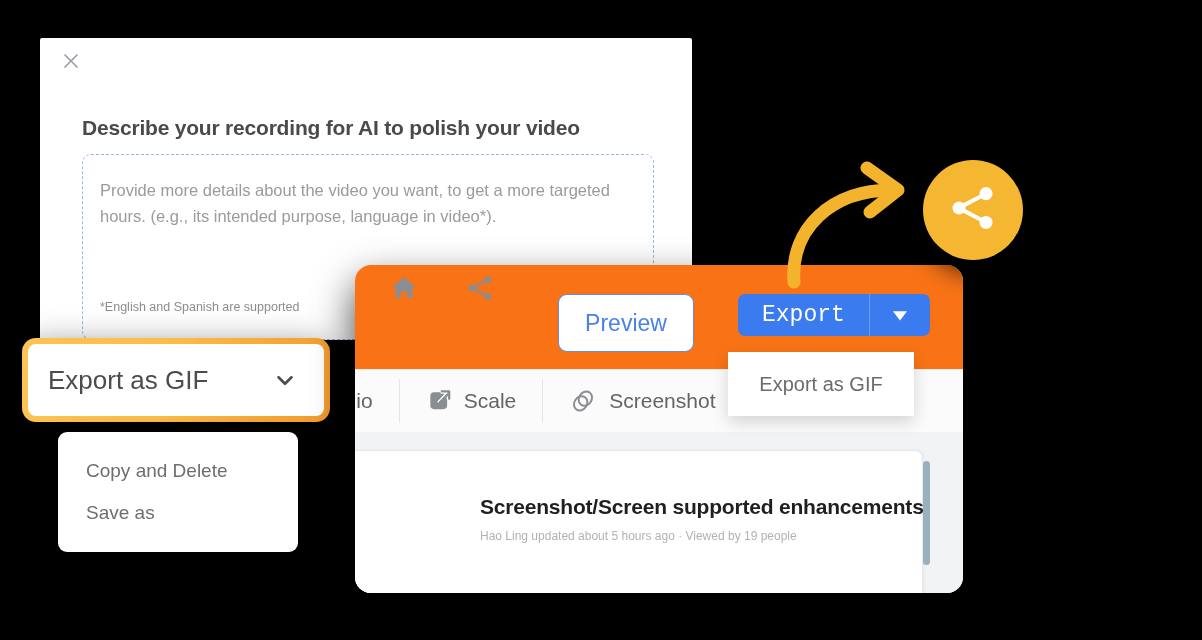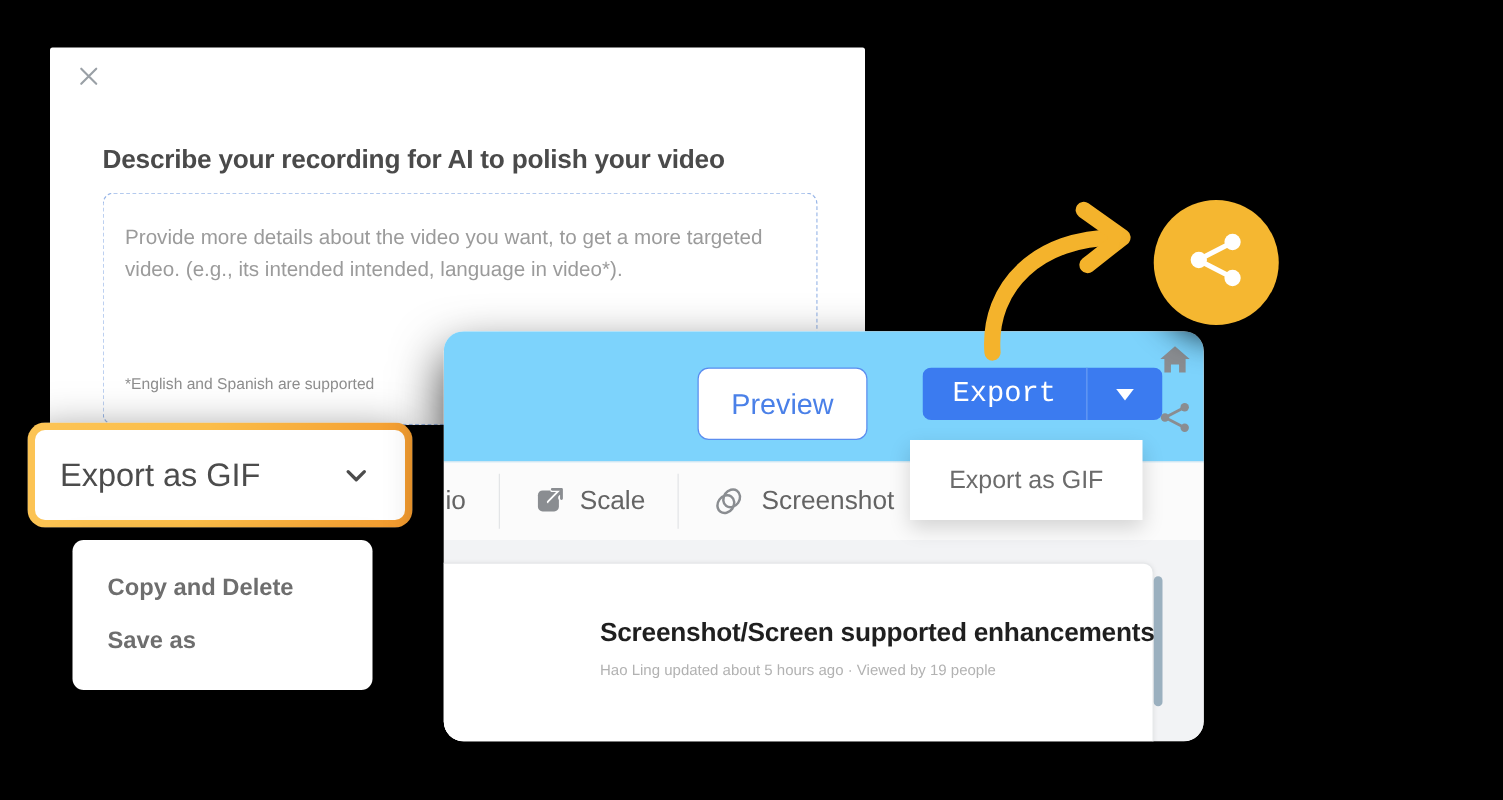--- a/index.html
+++ b/index.html
@@ -111,44 +111,43 @@
     padding: 18px 0;
   }
   .ctx-item {
     height: 42px;
     display: flex; align-items: center;
     padding: 0 28px;
     font-size: 19px;
     color: #6e6e6e;
     cursor: pointer;
     white-space: nowrap;
-    font-weight: bold;
   }
 
   
   #editor-panel {
     position: absolute;
     left: 355px; top: 265px;
     width: 608px; height: 328px;
     background: #ffffff;
     border-radius: 16px;
     box-shadow: 0 18px 40px rgba(0,0,0,0.75);
     overflow: visible;
   }
   #editor-clip {
     position: absolute; inset: 0;
     border-radius: 16px;
     overflow: hidden;
   }
   #editor-toolbar {
     position: absolute;
     left: 0; top: 0; right: 0; height: 105px;
-    background: #7dd3fc;
+    background: #f97316;
     border-bottom: 1px solid #eceef0;
-    display: flex; align-items: flex-end; flex-direction: column;
+    display: flex; align-items: flex-start;
   }
   .tb-icon {
     width: 46px; height: 46px;
     display: flex; align-items: center; justify-content: center;
     color: #8a8d91;
     cursor: pointer;
   }
   #tb-home { margin-left: 26px; }
   #tb-share { margin-left: 30px; }
   #preview-btn {
@@ -287,21 +286,21 @@
 
     <div id="ai-close">
       <svg width="20" height="20" viewBox="0 0 20 20" fill="none" stroke="currentColor" stroke-width="1.7" stroke-linecap="round">
         <path d="M4 4 L16 16 M16 4 L4 16"></path>
       </svg>
     </div>
 
     <div id="ai-title">Describe your recording for AI to polish your video</div>
 
     <div id="ai-textarea">
-      <div id="ai-placeholder">Provide more details about the video you want, to get a more targeted video. (e.g., its intended intended, language in video*).</div>
+      <div id="ai-placeholder">Provide more details about the video you want, to get a more targeted hours. (e.g., its intended purpose, language in video*).</div>
       <div id="ai-note">*English and Spanish are supported</div>
     </div>
 
     <div id="ai-counter">0 / 2000 characters</div>
   </div>
 
   <div id="gif-select-wrap">
     <div id="gif-select">
       <span id="gif-select-label">Export as GIF</span>
       <span id="gif-chevron">

